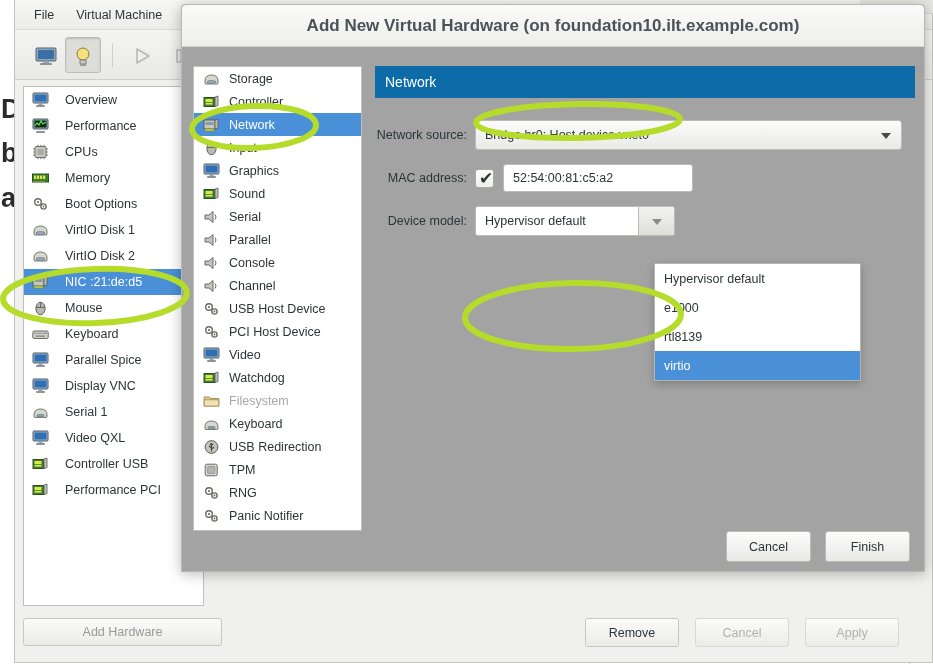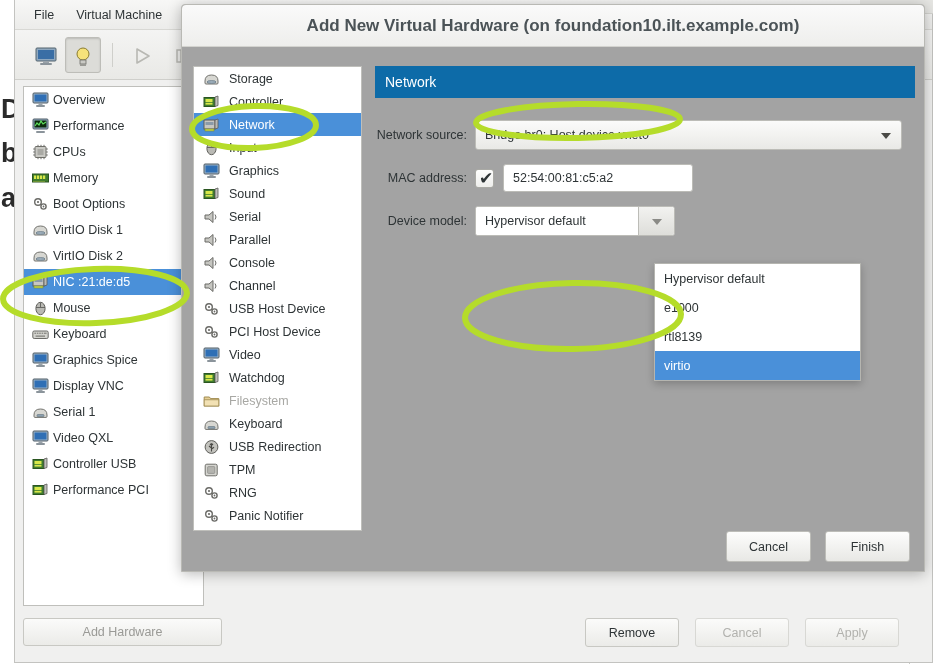--- a/index.html
+++ b/index.html
@@ -79,21 +79,21 @@
   .vm-hwlist {
     position: absolute; left: 0; top: 0;
     width: 181px; height: 520px;
     background: #ffffff;
     border: 1px solid #bfbfbb;
     overflow: hidden;
   }
   .vm-row {
     height: 26px;
     display: flex; align-items: center;
-    padding-left: 8px; gap: 4px;
+    padding-left: 8px; gap: 16px;
     font-size: 12.5px;
     color: #2e3436;
     white-space: nowrap;
     text-align: right;
   }
   .vm-row.sel { background: #4a90d9; color: #ffffff; }
 
   .addhw-btn {
     position: absolute;
     left: 8px; top: 618px;
@@ -566,21 +566,21 @@
           </div>
           <div class="vm-row">
             <span class="ico">
               <svg width="17" height="16" viewBox="0 0 17 16">
                 <rect x="1" y="1" width="15" height="10" rx="1" fill="#9fb4c7" stroke="#4e5c66" stroke-width="1"></rect>
                 <rect x="2.5" y="2.5" width="12" height="7" fill="#2f6fb5"></rect>
                 <rect x="6.5" y="11" width="4" height="2" fill="#9aa3aa"></rect>
                 <rect x="4" y="13" width="9" height="2" rx="1" fill="#8b949b"></rect>
               </svg>
             </span>
-            <span>Graphics Spice</span>
+            <span>Parallel Spice</span>
           </div>
           <div class="vm-row">
             <span class="ico">
               <svg width="17" height="16" viewBox="0 0 17 16">
                 <rect x="1" y="1" width="15" height="10" rx="1" fill="#9fb4c7" stroke="#4e5c66" stroke-width="1"></rect>
                 <rect x="2.5" y="2.5" width="12" height="7" fill="#2f6fb5"></rect>
                 <rect x="6.5" y="11" width="4" height="2" fill="#9aa3aa"></rect>
                 <rect x="4" y="13" width="9" height="2" rx="1" fill="#8b949b"></rect>
               </svg>
             </span>

